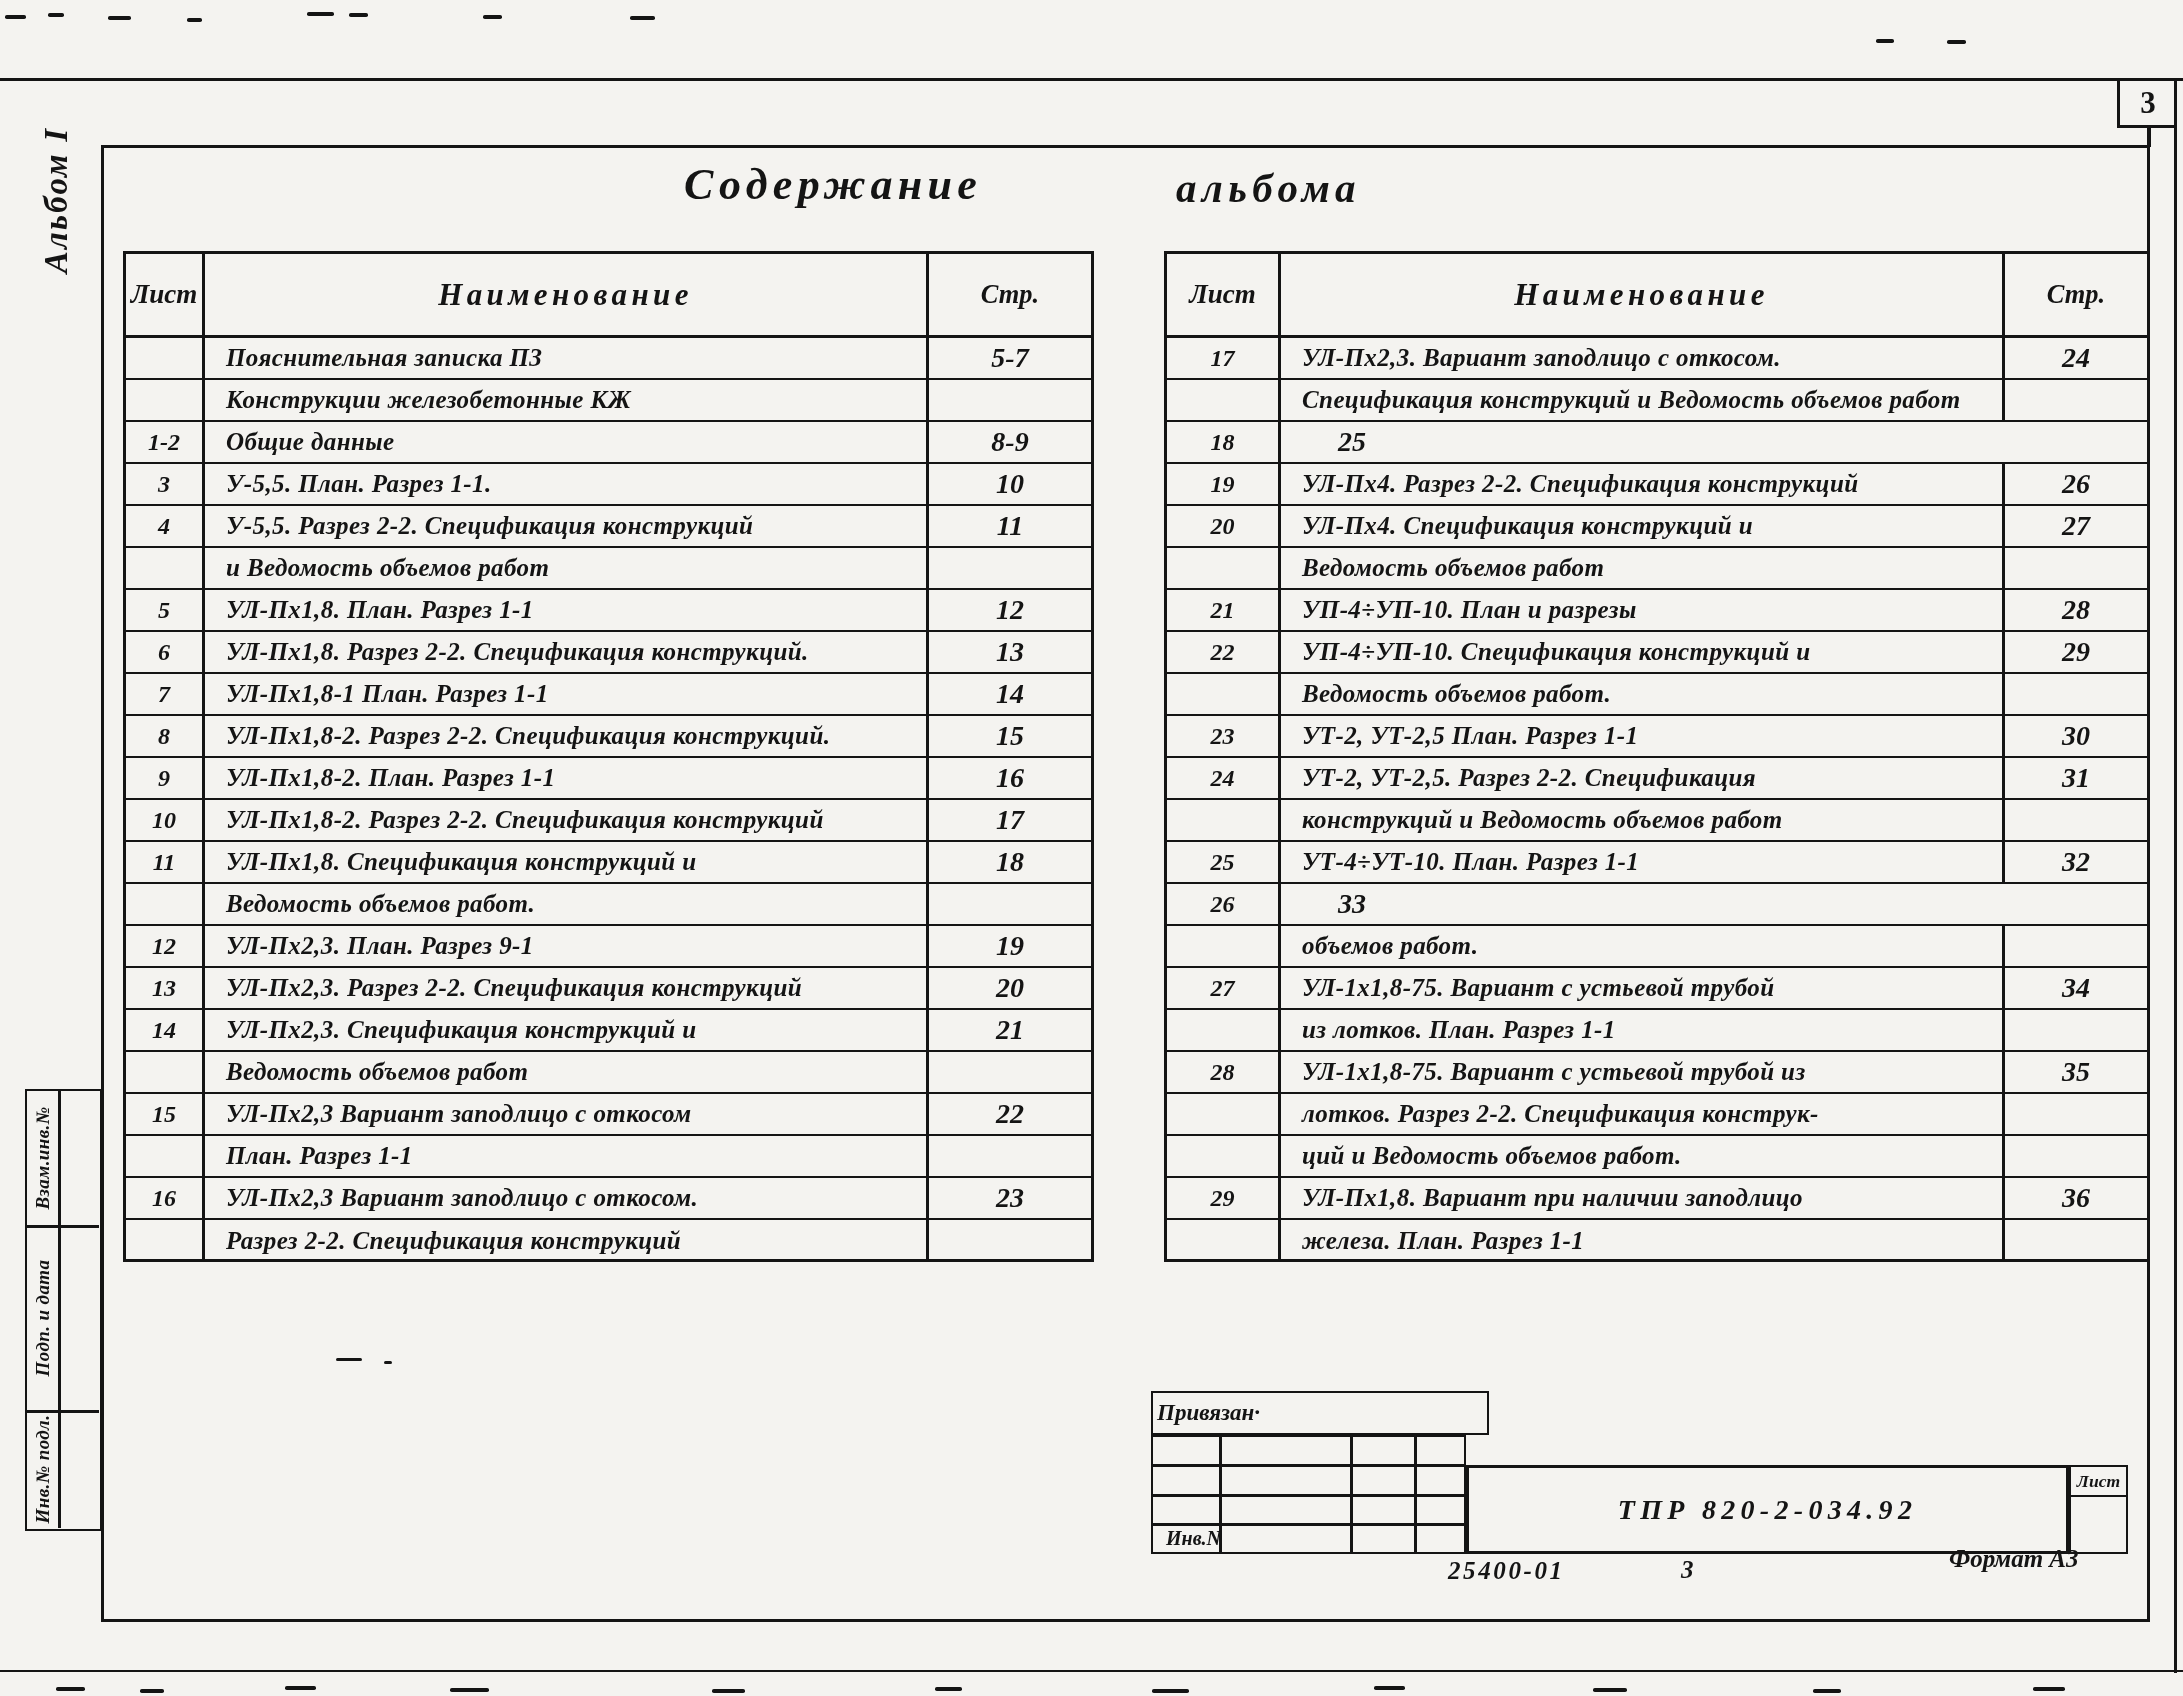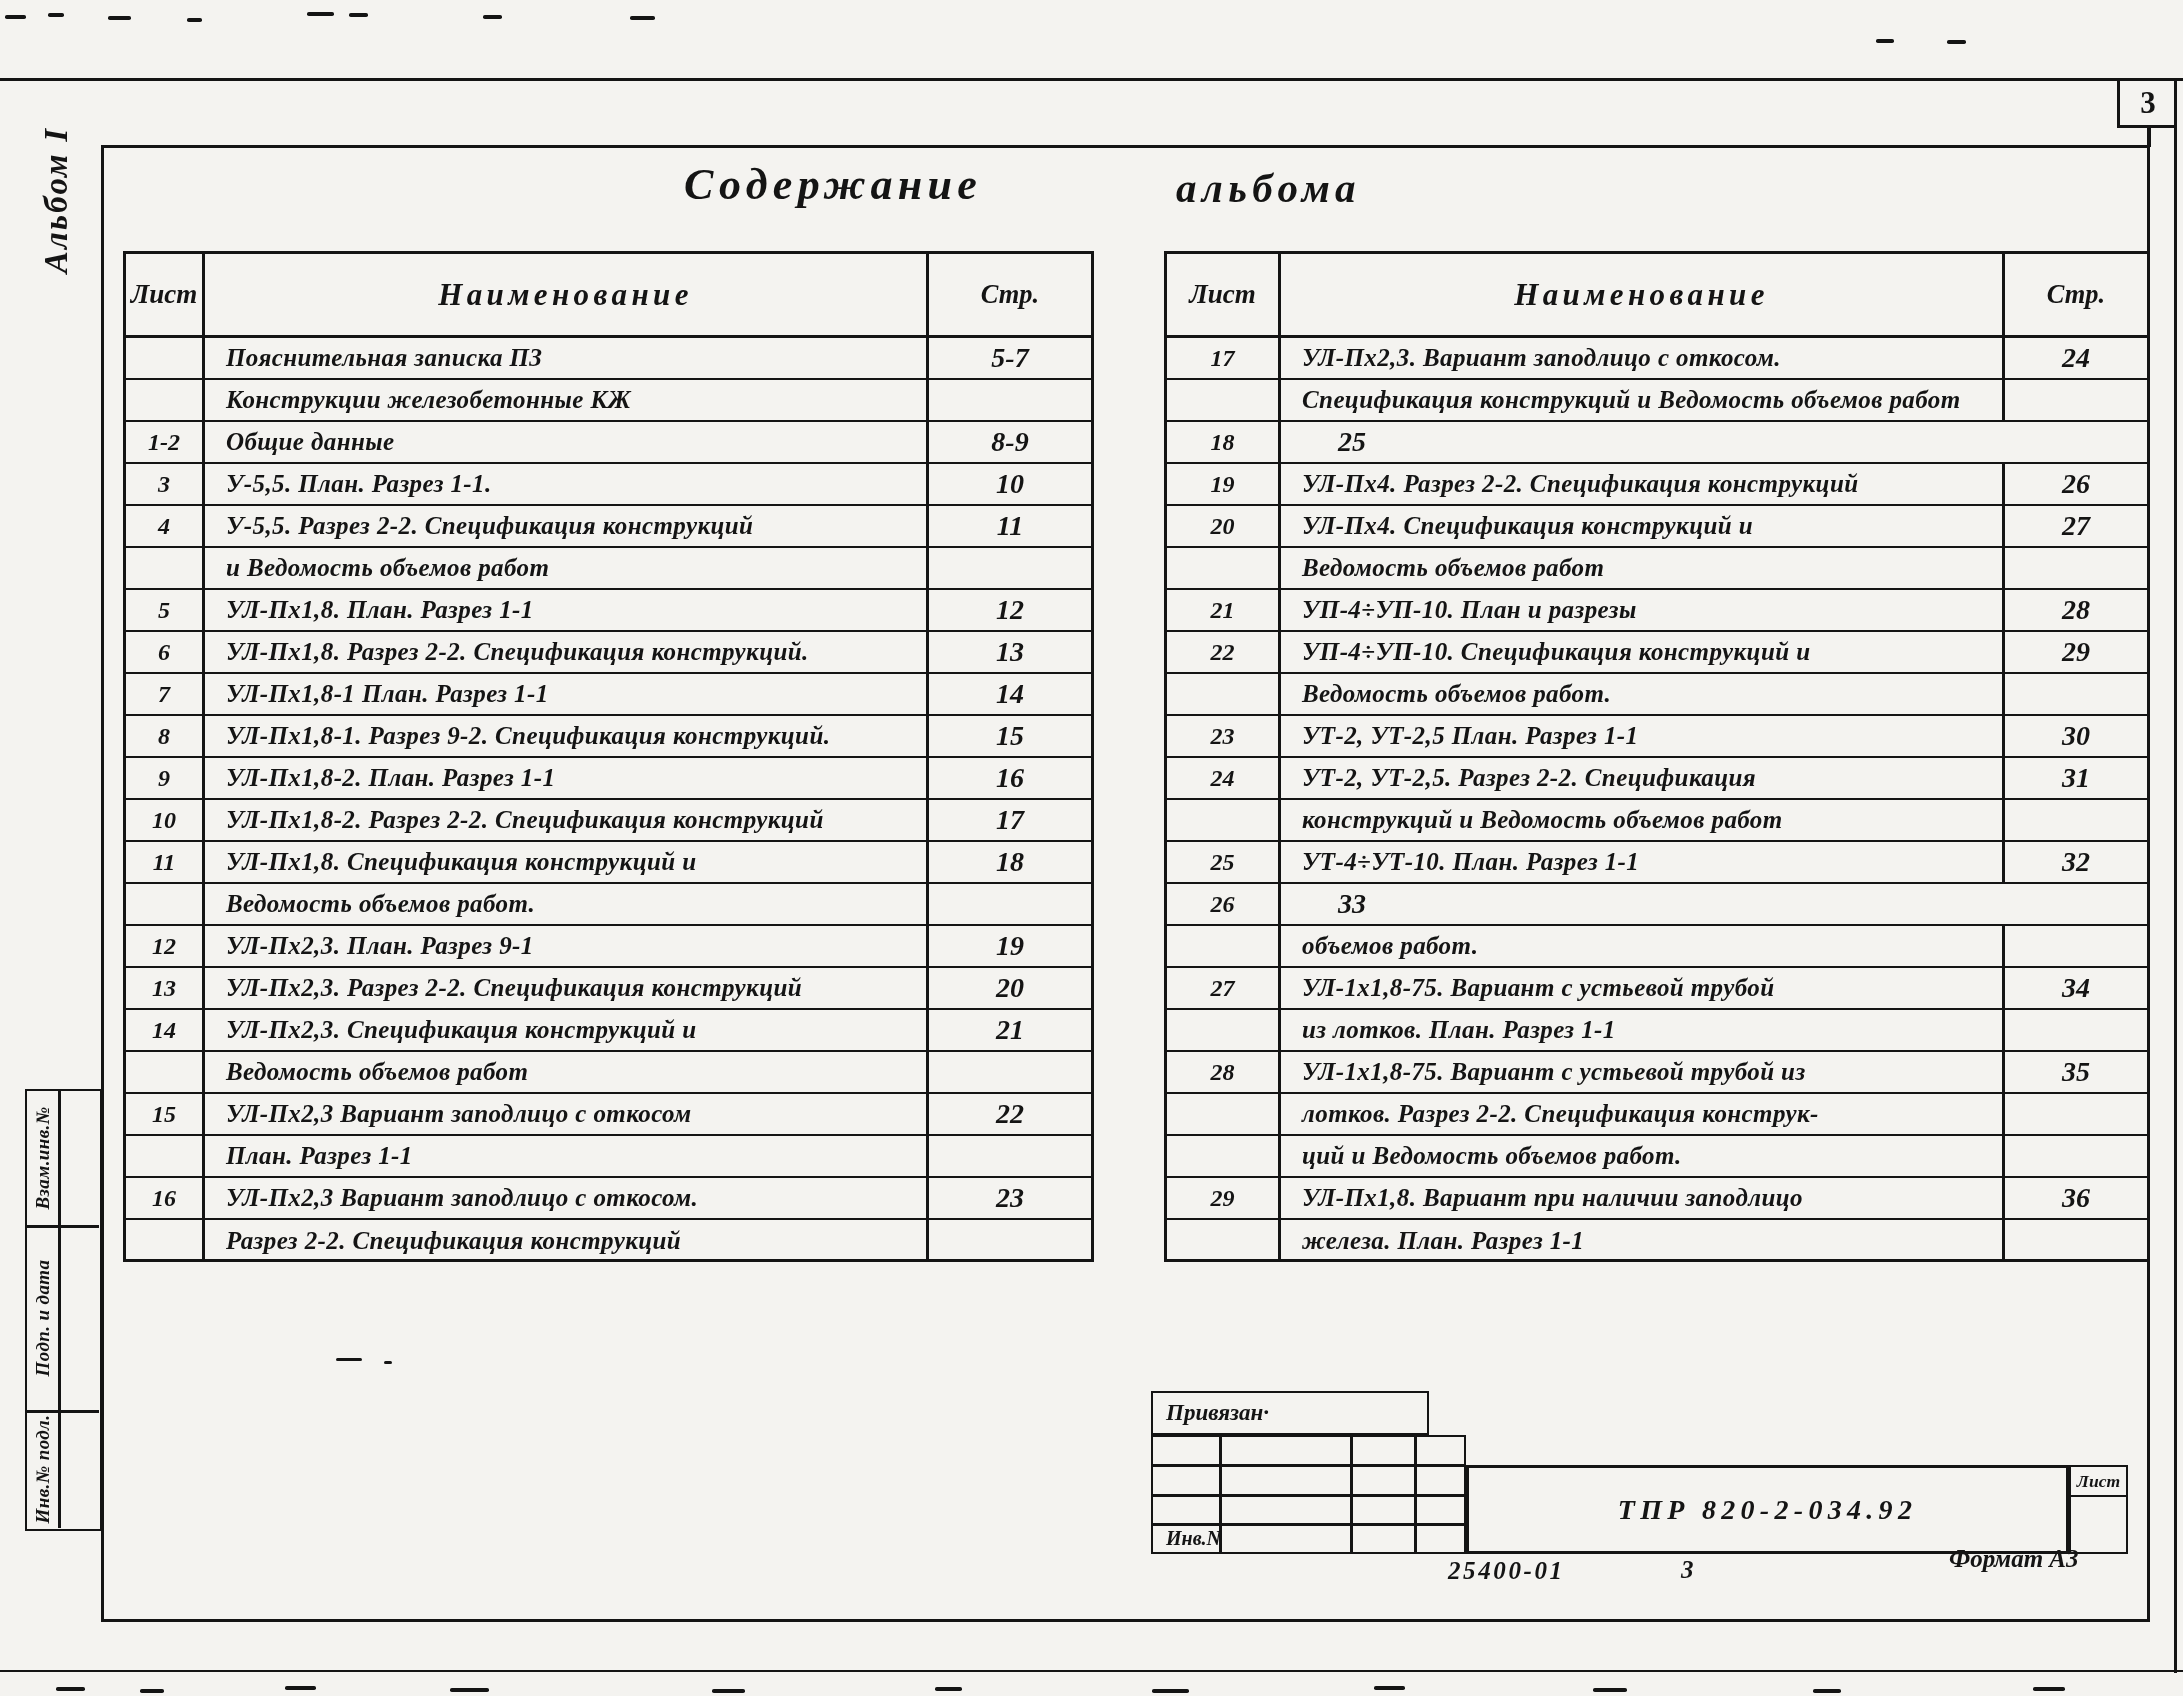--- a/index.html
+++ b/index.html
@@ -69,23 +69,23 @@
   #left-table .c-sheet{flex:0 0 79px;}
   #left-table .c-page{flex:0 0 162px;}
   #right-table .c-sheet{flex:0 0 114px;}
   #right-table .c-page{flex:0 0 142px;}
   .toc-header .cell{font-size:27px;}
   .toc-header .c-name{justify-content:center;padding-left:0;font-size:31px;letter-spacing:4.4px;}
   .toc-header .c-page{font-size:26.4px;}
 
   
   .privyazan{
-    position:absolute;left:1151px;top:1391px;width:278px;height:44px;
+    position:absolute;left:1151px;top:1391px;width:338px;height:44px;
     border:2.6px solid var(--ink);box-sizing:border-box;
-    display:flex;align-items:center;padding-left:13px;font-size:23px;
+    display:flex;align-items:center;padding-left:4px;font-size:23px;
   }
   .tb-grid{
     position:absolute;left:1151px;top:1435px;width:315px;height:119px;
     border:2.6px solid var(--ink);box-sizing:border-box;
   }
   .tb-grid .v{position:absolute;top:0;bottom:0;width:2.6px;background:var(--ink);}
   .tb-grid .h{position:absolute;left:0;right:0;height:2.6px;background:var(--ink);}
   .inv-label{
     position:absolute;left:1166px;top:1525px;height:27px;
     display:flex;align-items:center;font-size:20px;
@@ -195,21 +195,21 @@
       <div class="cell c-name">УЛ-Пх1,8. Разрез 2-2. Спецификация конструкций.</div>
       <div class="cell c-page">13</div>
     </div>
     <div class="toc-row">
       <div class="cell c-sheet">7</div>
       <div class="cell c-name">УЛ-Пх1,8-1  План.  Разрез 1-1</div>
       <div class="cell c-page">14</div>
     </div>
     <div class="toc-row">
       <div class="cell c-sheet">8</div>
-      <div class="cell c-name">УЛ-Пх1,8-1. Разрез 9-2. Спецификация конструкций.</div>
+      <div class="cell c-name">УЛ-Пх1,8-2. Разрез 2-2. Спецификация конструкций.</div>
       <div class="cell c-page">15</div>
     </div>
     <div class="toc-row">
       <div class="cell c-sheet">9</div>
       <div class="cell c-name">УЛ-Пх1,8-2. План.  Разрез 1-1</div>
       <div class="cell c-page">16</div>
     </div>
     <div class="toc-row">
       <div class="cell c-sheet">10</div>
       <div class="cell c-name">УЛ-Пх1,8-2. Разрез 2-2. Спецификация конструкций</div>

